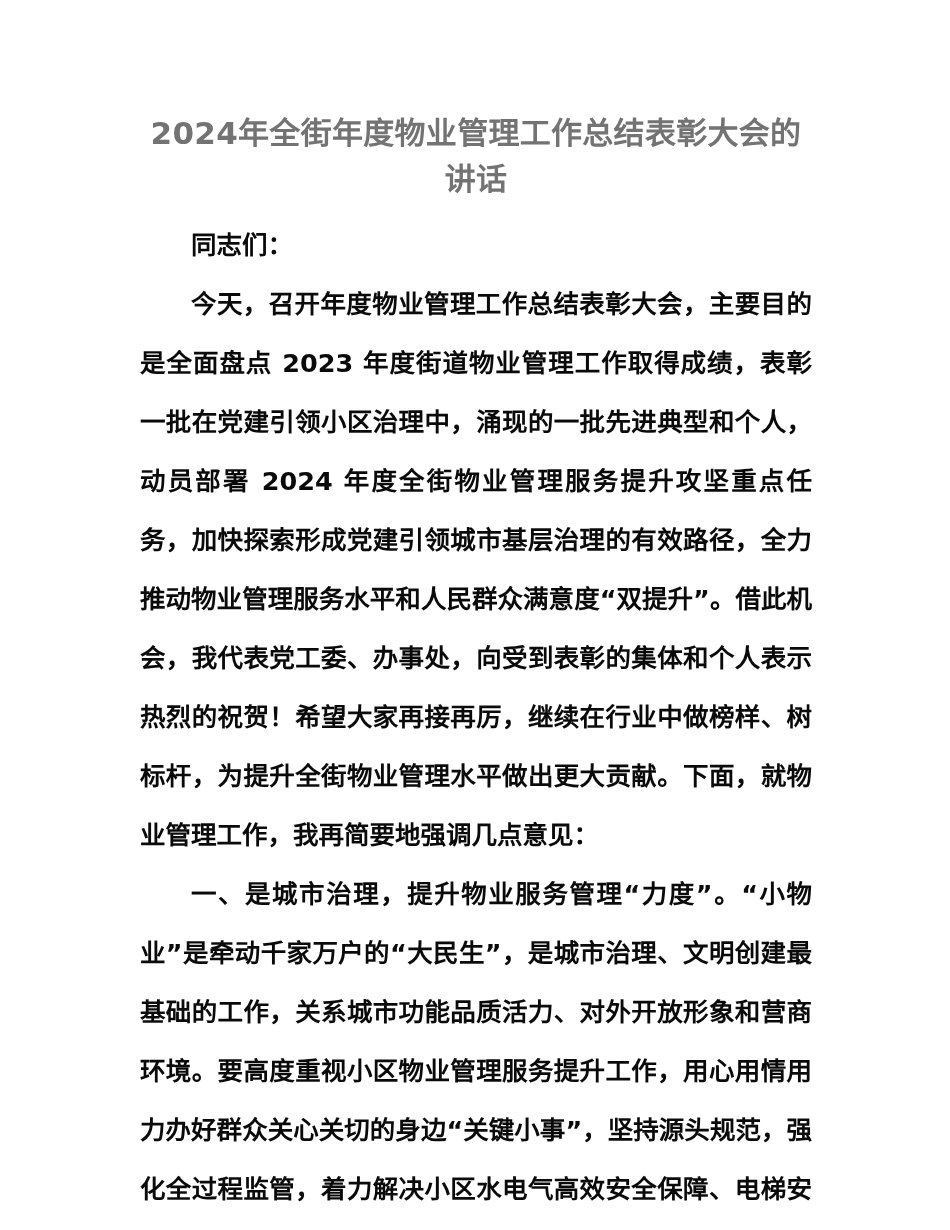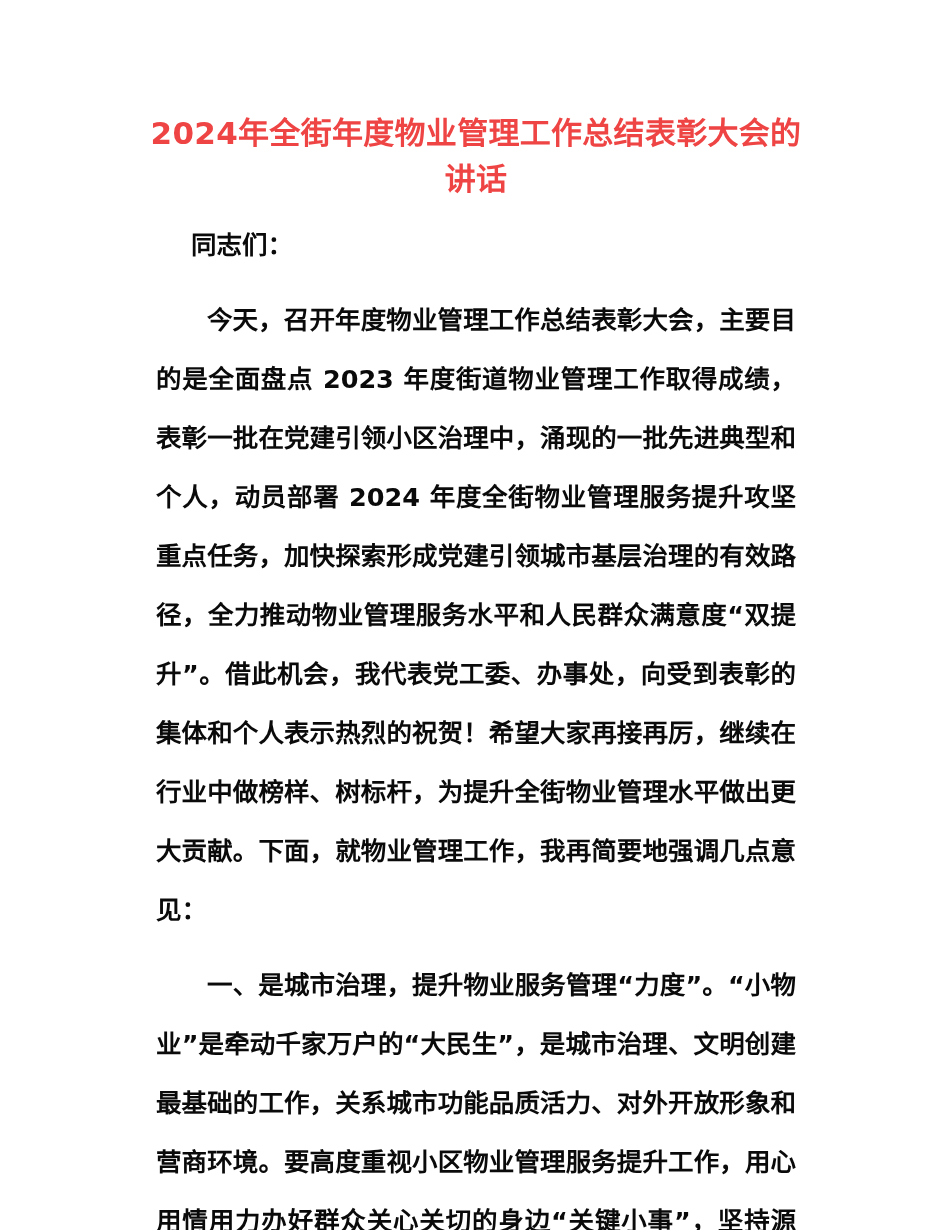--- a/index.html
+++ b/index.html
@@ -41,29 +41,29 @@
     position: absolute;
     left: 140px;
     top: 110px;
     width: 672px;
   }
 
   .doc-title {
     font-size: 31px;
     line-height: 46px;
     font-weight: 600;
-    color: #ef4444;
+    color: #737373;
     text-align: center;
     letter-spacing: 0.3px;
     margin: 0 0 14px 0;
     padding: 0 4px;
   }
 
   p.para {
-    margin: 16px;
+    margin: 0;
     font-size: 25.5px;
     line-height: 59px;
     color: #0a0a0a;
     font-weight: 600;
     text-align: justify;
     text-justify: inter-ideograph;
     text-align-last: left;
     letter-spacing: 0px;
     word-break: break-all;
   }

